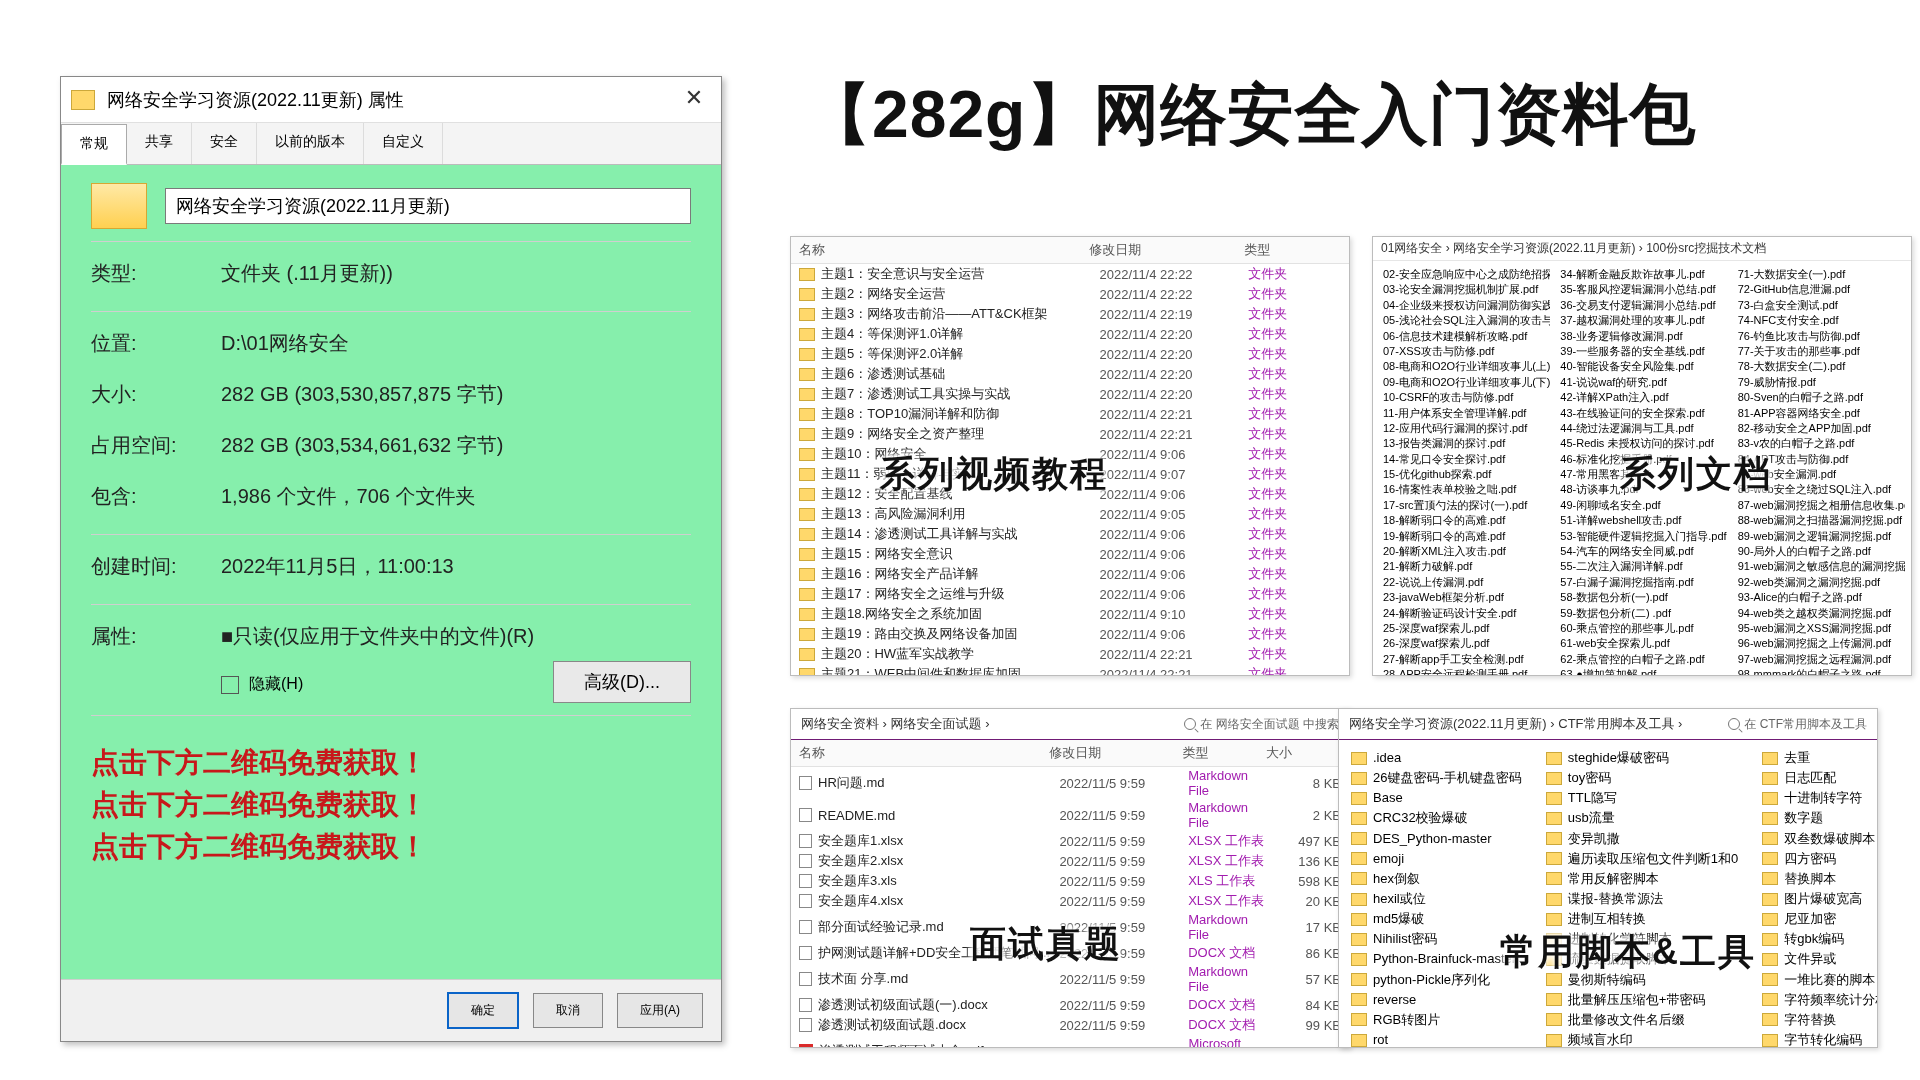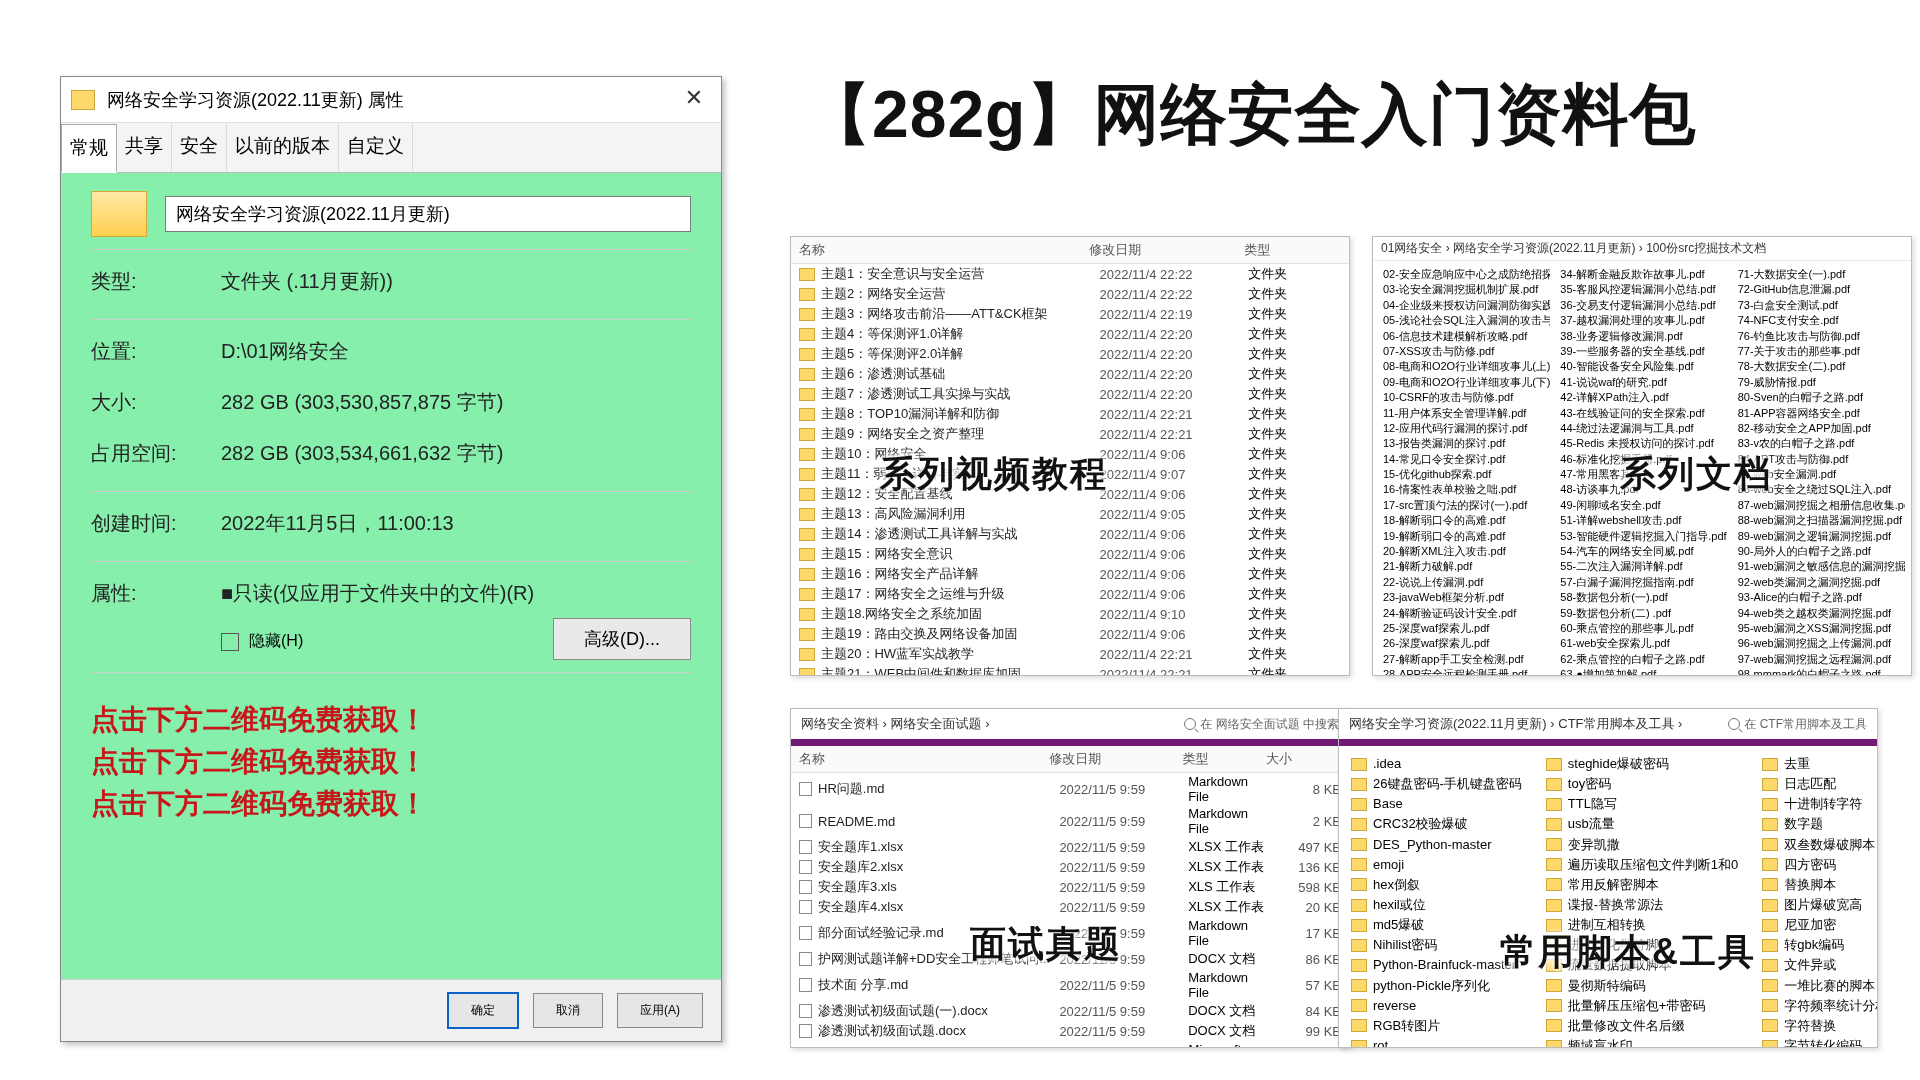--- a/index.html
+++ b/index.html
@@ -4,21 +4,21 @@
 <style>
 *{margin:0;padding:0;box-sizing:border-box;font-family:"Microsoft YaHei",SimSun,sans-serif}
 body{width:1920px;height:1080px;background:#fff;position:relative;overflow:hidden}
 .canvas{width:1920px;height:1080px;position:relative}
 .proppanel{position:absolute;left:60px;top:76px;width:662px;height:966px;background:#86efac;border:1px solid #888;box-shadow:3px 3px 6px rgba(0,0,0,.25)}
 .titlebar{height:46px;background:#fff;display:flex;align-items:center;padding:0 10px;border-bottom:1px solid #e0e0e0}
 .titlebar .foldericon{width:24px;height:20px;background:#ffd86b;border:1px solid #cca83a;margin-right:12px}
 .titlebar .ttxt{flex:1;font-size:18px}
 .titlebar .xbtn{width:34px;height:28px;text-align:center;line-height:24px;font-size:22px;color:#333;font-family:Arial}
 .tabs{display:flex;border-bottom:1px solid #bbb;background:#f4f4f4}
-.tab{padding:10px 8px;font-size:19px;background:#f4f4f4;border-right:1px solid #dcdcdc;cursor:pointer}
+.tab{padding:10px 18px;font-size:14px;background:#f4f4f4;border-right:1px solid #dcdcdc;cursor:pointer}
 .tab.active{background:#fff;border-bottom:2px solid #fff;position:relative;top:1px;border-top:1px solid #aaa;border-left:1px solid #aaa;border-right:1px solid #aaa}
 .contentarea{padding:18px 30px}
 .namebox{display:flex;align-items:center;gap:18px;margin-bottom:12px}
 .bigfolder{width:56px;height:46px;background:linear-gradient(#ffe9a6,#ffd050);border:1px solid #d7a733}
 .nameinput{flex:1;height:36px;border:1px solid #7a7a7a;padding:8px 10px;font-size:18px}
 .divider{border-top:1px solid #cfcfcf;margin:8px 0 18px}
 .kvrow{display:flex;margin-bottom:24px}
 .kvrow .k{width:130px;font-size:20px;color:#222}
 .kvrow .v{font-size:20px;color:#222}
 .attrsec{margin-top:4px}
@@ -41,26 +41,26 @@
 .flisthead span:nth-child(1){flex:3}
 .flisthead span:nth-child(2){flex:1.6}
 .flisthead span:nth-child(3){flex:1}
 .flisthead span:nth-child(4){flex:.9;}
 .frow{display:flex;font-size:13px;padding:1px 8px;align-items:center;color:#222}
 .frow .ic{width:16px;height:13px;margin-right:6px;background:#ffd86b;border:1px solid #cca83a;flex:0 0 auto}
 .frow .ic.pdf{width:14px;height:14px;background:#da2b2b;border:none}
 .frow .ic.file{width:13px;height:14px;background:#fff;border:1px solid #888}
 .frow span:nth-child(2){flex:3;white-space:nowrap;overflow:hidden;text-overflow:ellipsis}
 .frow span:nth-child(3){flex:1.6;color:#555}
-.frow span:nth-child(4){flex:1;color:#000000}
+.frow span:nth-child(4){flex:1;color:#a21caf}
 .frow span:nth-child(5){flex:.9;text-align:right;color:#555}
 .paneB .cols{display:flex;font-size:11px;padding:6px;gap:6px}
 .paneB .col{flex:1;overflow:hidden}
 .paneB .r{display:flex;align-items:center;white-space:nowrap;overflow:hidden;text-overflow:ellipsis;line-height:1.4}
-.crumb{font-size:13px;color:#333;padding:6px 10px;display:flex;align-items:center;gap:6px;border-bottom:7px solid #701a75}
+.crumb{font-size:13px;color:#333;padding:6px 10px;display:flex;align-items:center;gap:6px;border-bottom:1px solid #701a75}
 .sbox{margin-left:auto;display:flex;align-items:center;gap:4px;font-size:12px;color:#666}
 .sbox .mg{width:12px;height:12px;border:1px solid #777;border-radius:50%;position:relative}
 .sbox .mg:after{content:"";position:absolute;width:5px;height:1px;background:#777;right:-4px;bottom:-2px;transform:rotate(45deg)}
 .navbar{font-size:12px;padding:3px 8px;border-bottom:1px solid #e6e6e6;color:#333}
 .paneD .foldgrid{display:flex;gap:24px;padding:8px 12px;font-size:13px}
 .paneD .gcol{flex:1}
 .paneD .gr{display:flex;align-items:center;white-space:nowrap;overflow:hidden;text-overflow:ellipsis;line-height:1.55}
 .paneD .gr .ic{width:16px;height:13px;background:#ffd86b;border:1px solid #cca83a;margin-right:6px}
 .overlay{position:absolute;font-weight:900;color:#111;font-size:36px;text-shadow:0 0 6px #fff,0 0 6px #fff,0 0 8px #fff;letter-spacing:2px}
 .ovA{left:880px;top:450px}
@@ -103,20 +103,24 @@
             <div class="k">位置:</div>
             <div class="v">D:\01网络安全</div>
           </div>
           <div class="kvrow">
             <div class="k">大小:</div>
             <div class="v">282 GB (303,530,857,875 字节)</div>
           </div>
           <div class="kvrow">
             <div class="k">占用空间:</div>
             <div class="v">282 GB (303,534,661,632 字节)</div>
+          </div>
+          <div class="kvrow">
+            <div class="k">包含:</div>
+            <div class="v">1,986 个文件，706 个文件夹</div>
           </div>
           <div class="divider"></div>
           <div class="kvrow">
             <div class="k">创建时间:</div>
             <div class="v">2022年11月5日，11:00:13</div>
           </div>
         </div>
     <div class="divider"></div>
     <div class="kvrow attrsec">
           <div class="k">属性:</div>

